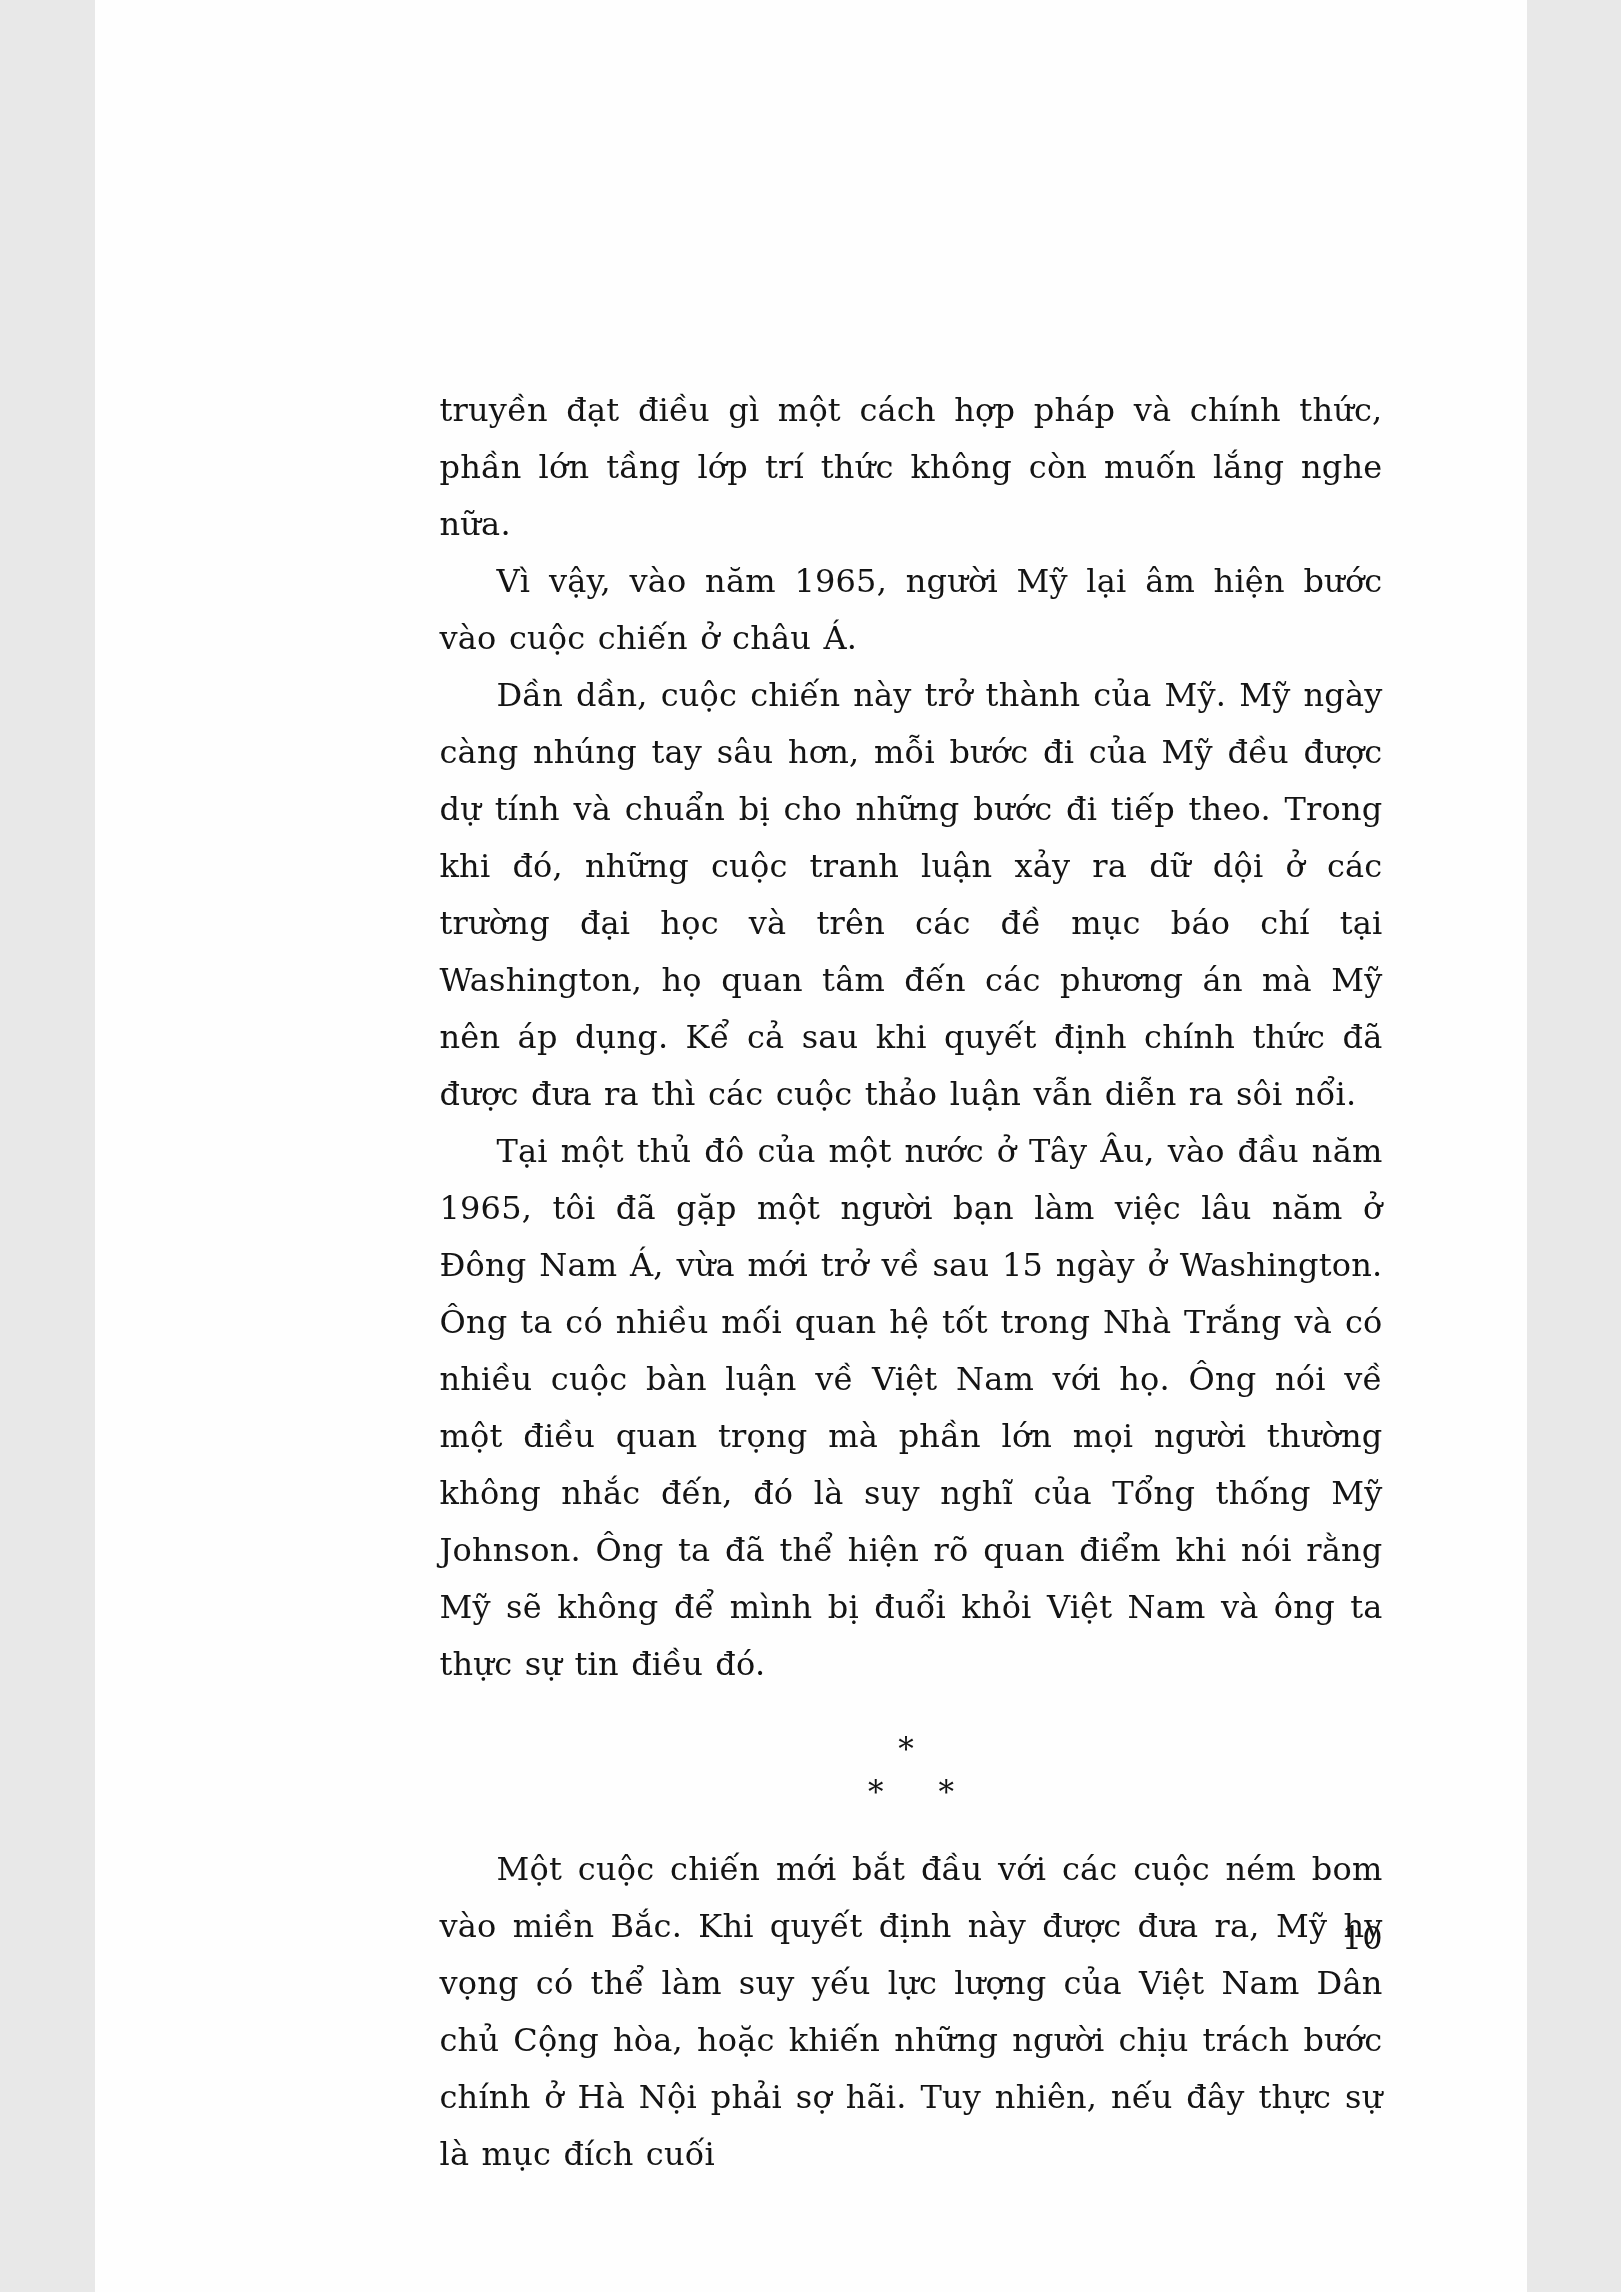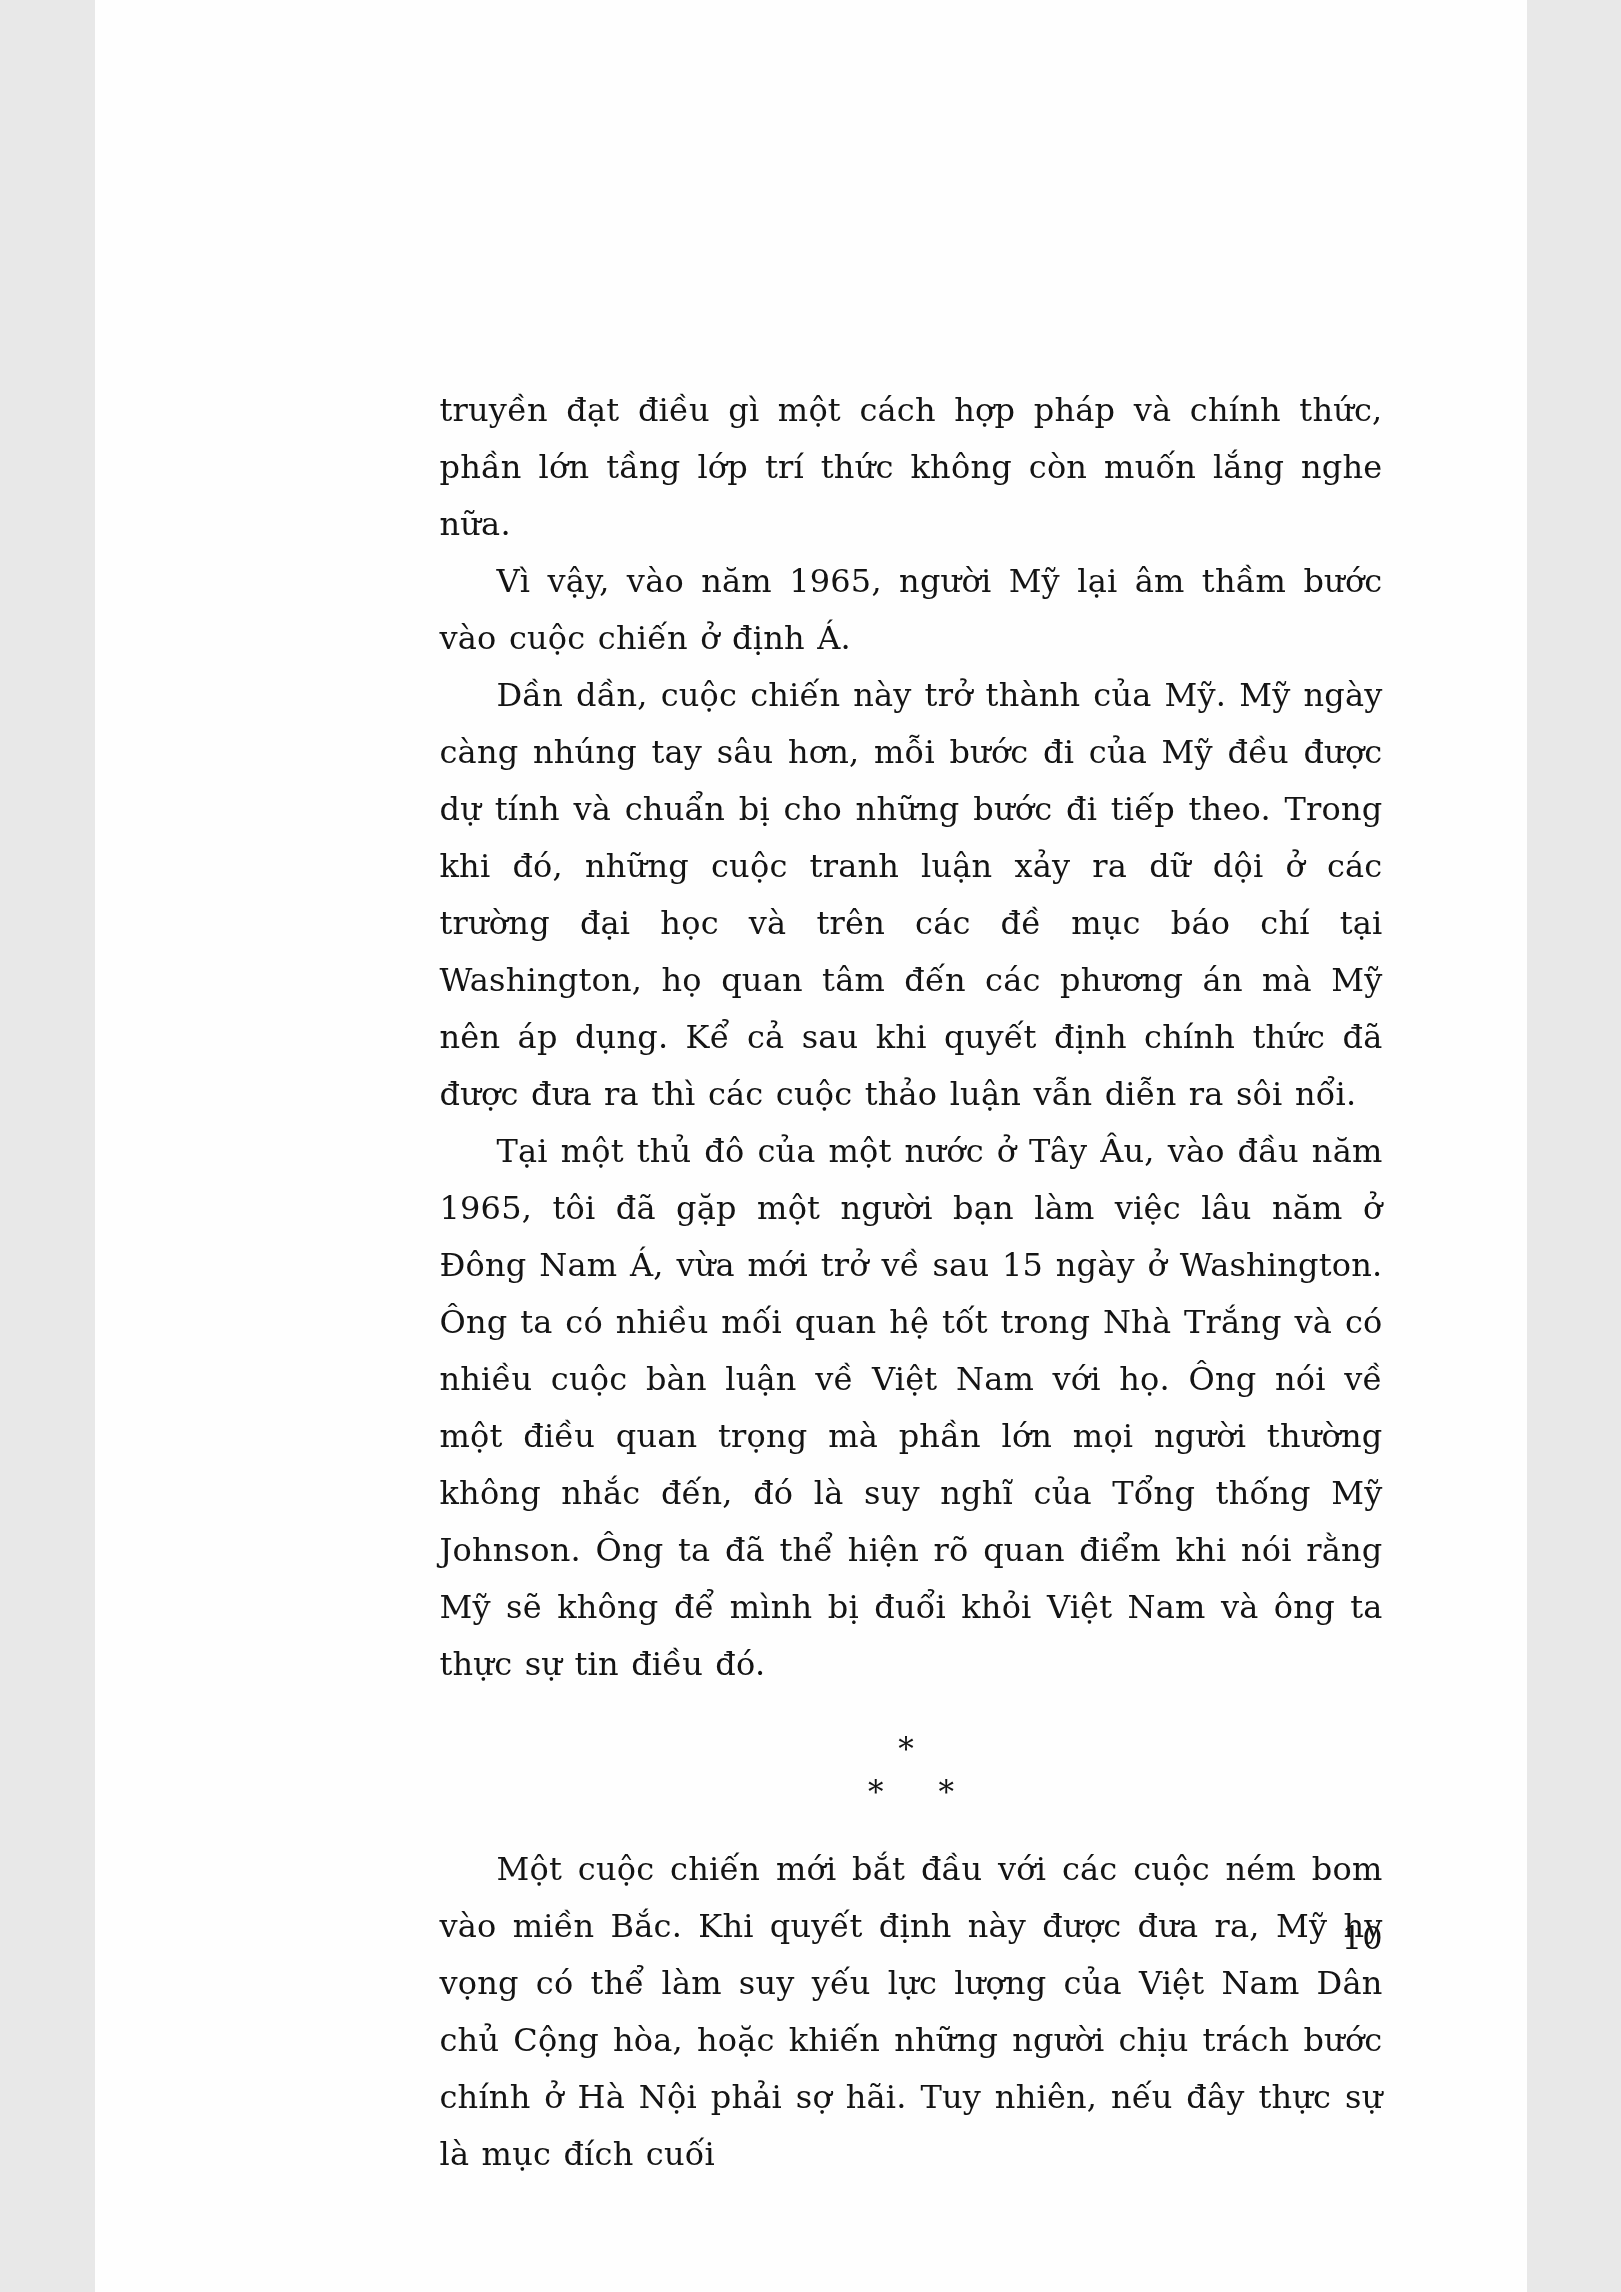--- a/index.html
+++ b/index.html
@@ -63,21 +63,21 @@
 </style>
 </head>
 <body>
 
 <div class="page">
 
   <div class="text-block">
 
     <p>truyền đạt điều gì một cách hợp pháp và chính thức, phần lớn tầng lớp trí thức không còn muốn lắng nghe nữa.</p>
 
-    <p class="indent">Vì vậy, vào năm 1965, người Mỹ lại âm thầm bước vào cuộc chiến ở định Á.</p>
+    <p class="indent">Vì vậy, vào năm 1965, người Mỹ lại âm hiện bước vào cuộc chiến ở châu Á.</p>
 
     <p class="indent">Dần dần, cuộc chiến này trở thành của Mỹ. Mỹ ngày càng nhúng tay sâu hơn, mỗi bước đi của Mỹ đều được dự tính và chuẩn bị cho những bước đi tiếp theo. Trong khi đó, những cuộc tranh luận xảy ra dữ dội ở các trường đại học và trên các đề mục báo chí tại Washington, họ quan tâm đến các phương án mà Mỹ nên áp dụng. Kể cả sau khi quyết định chính thức đã được đưa ra thì các cuộc thảo luận vẫn diễn ra sôi nổi.</p>
 
     <p class="indent">Tại một thủ đô của một nước ở Tây Âu, vào đầu năm 1965, tôi đã gặp một người bạn làm việc lâu năm ở Đông Nam Á, vừa mới trở về sau 15 ngày ở Washington. Ông ta có nhiều mối quan hệ tốt trong Nhà Trắng và có nhiều cuộc bàn luận về Việt Nam với họ. Ông nói về một điều quan trọng mà phần lớn mọi người thường không nhắc đến, đó là suy nghĩ của Tổng thống Mỹ Johnson. Ông ta đã thể hiện rõ quan điểm khi nói rằng Mỹ sẽ không để mình bị đuổi khỏi Việt Nam và ông ta thực sự tin điều đó.</p>
 
     <div class="separator">
       <span class="sep-row sep-row-top"><span>*</span></span>
       <span class="sep-row"><span>*</span><span class="star-gap"></span><span>*</span></span>
     </div>
 

